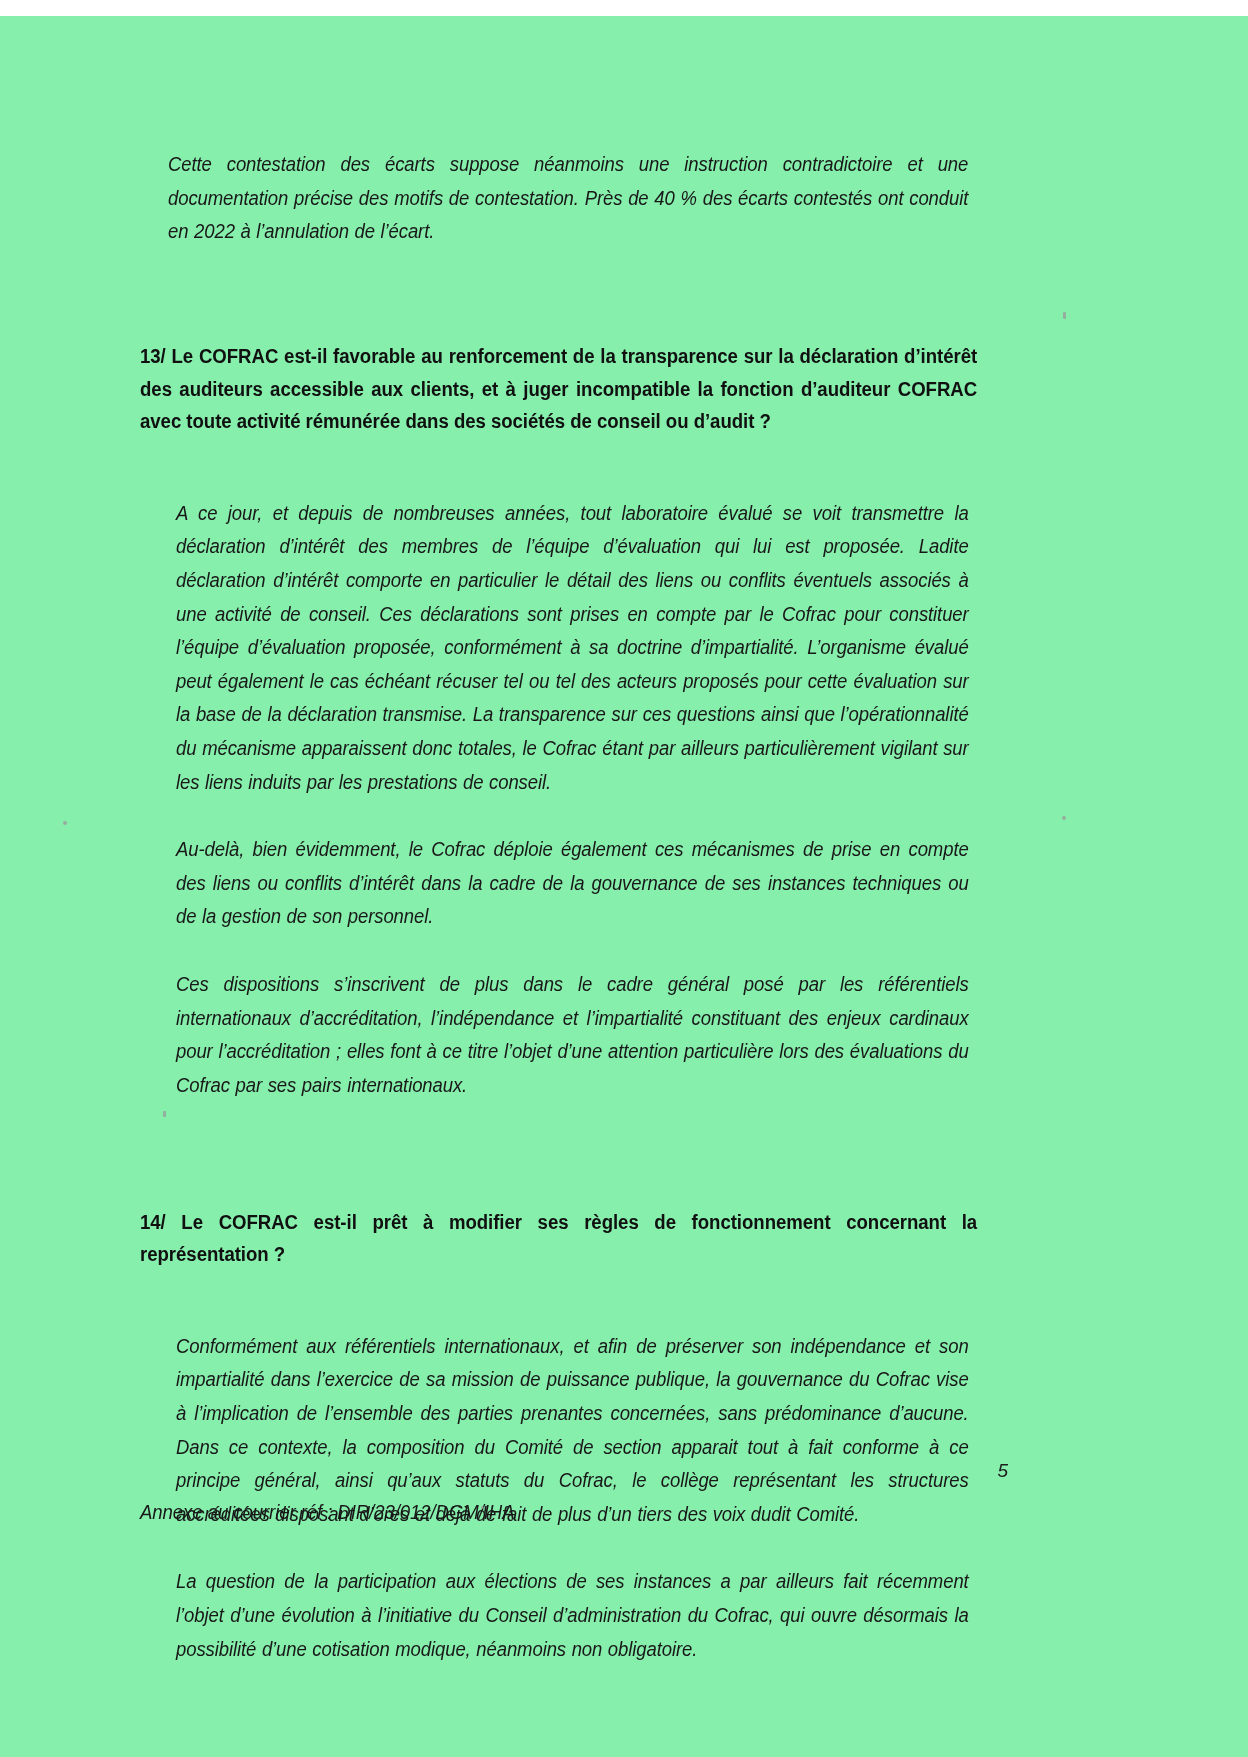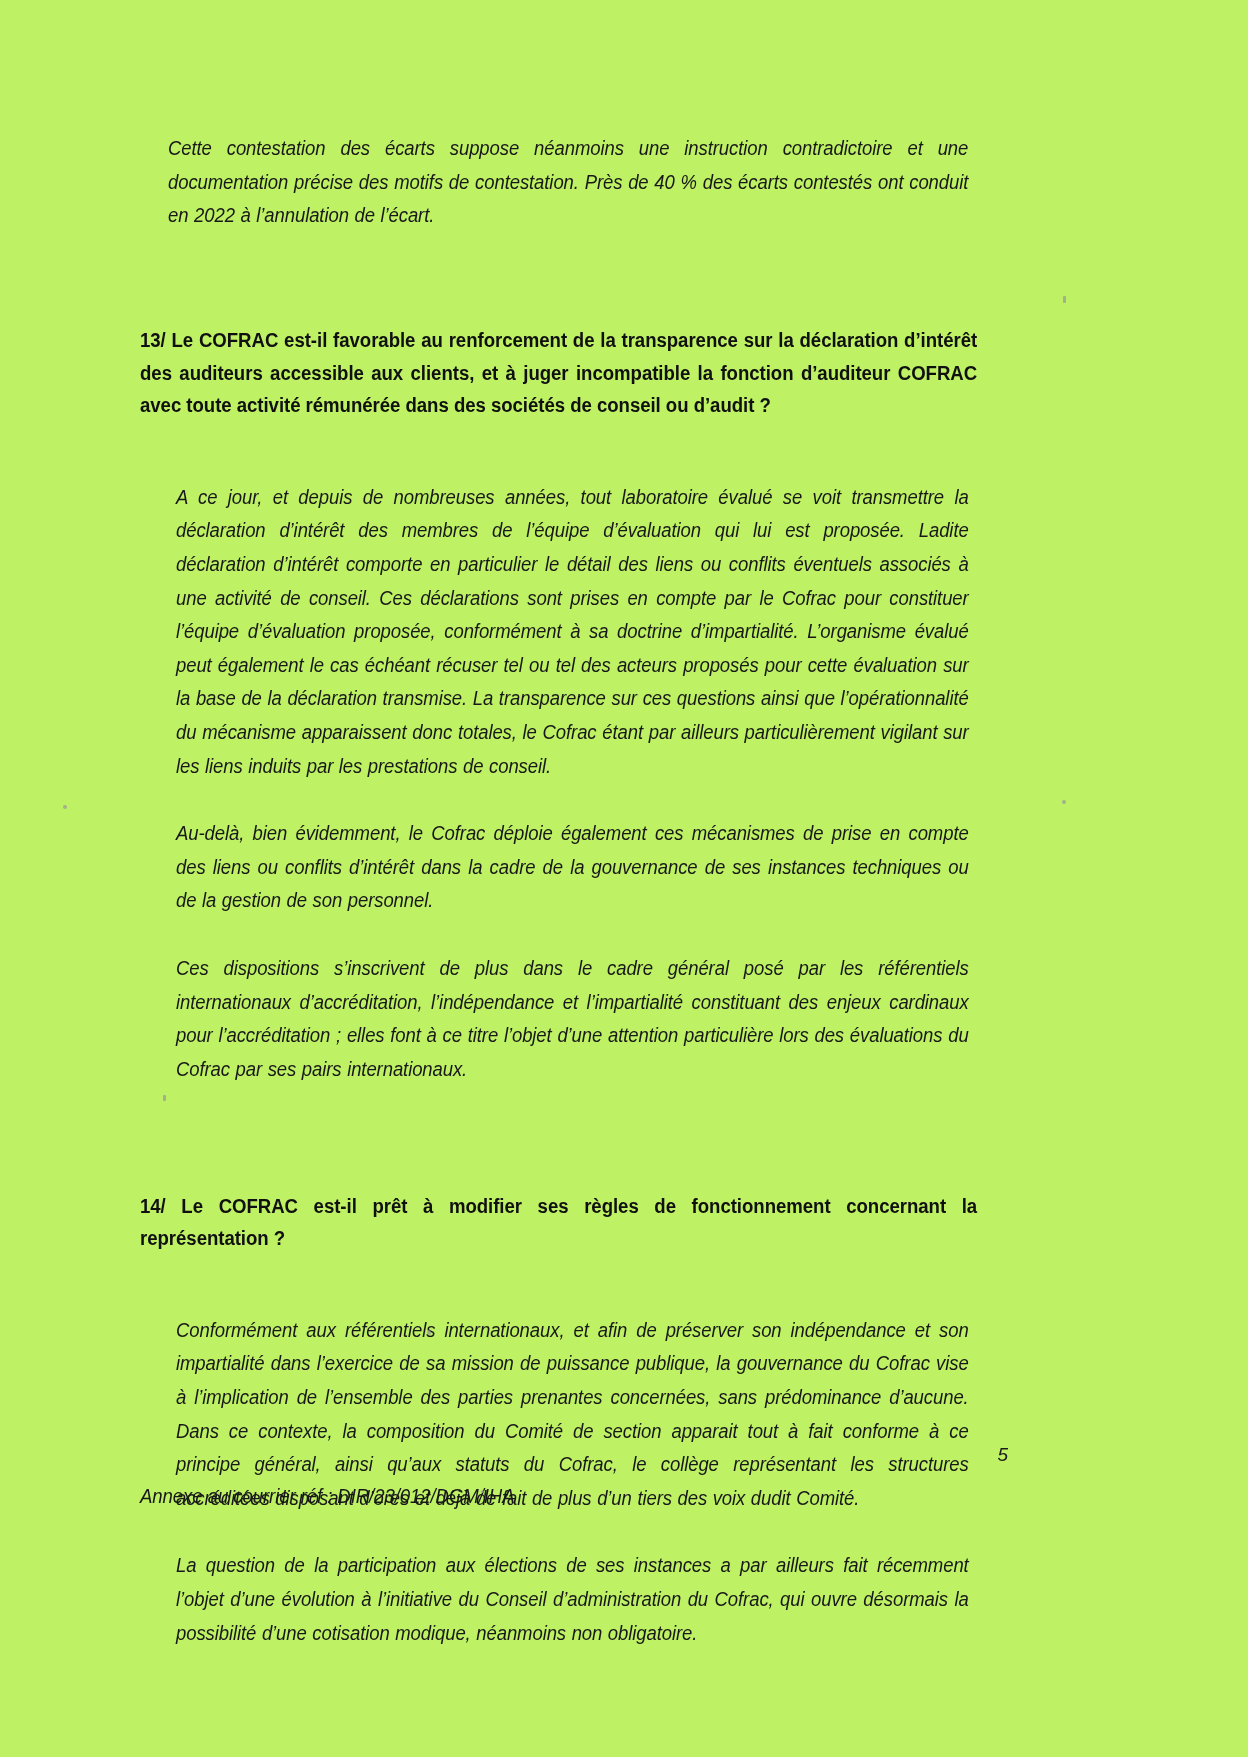--- a/index.html
+++ b/index.html
@@ -10,21 +10,22 @@
     background: #ffffff;
     font-family: "Liberation Sans", sans-serif;
     color: #1a1a1a;
     position: relative;
     overflow: hidden;
   }
 
   .page {
     position: absolute;
     inset: 0;
-    background: #bef264;
+    background: #86efac;
+    margin-top: 16px;
   }
 
   
   .content {
     position: absolute;
     left: 140px;
     top: 132px;
     width: 868px;
   }
 

